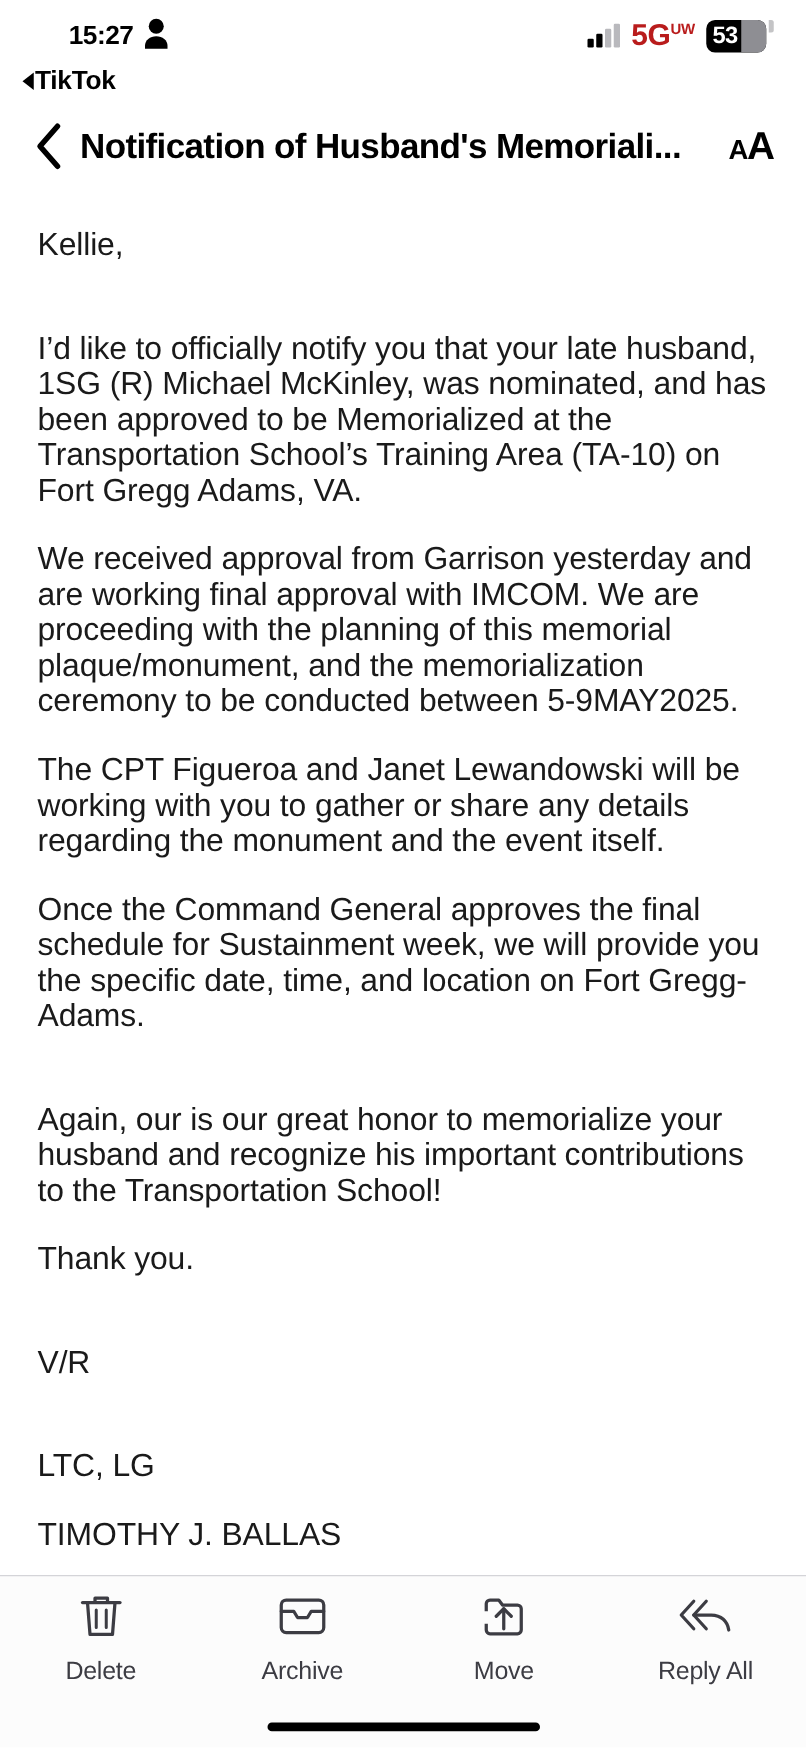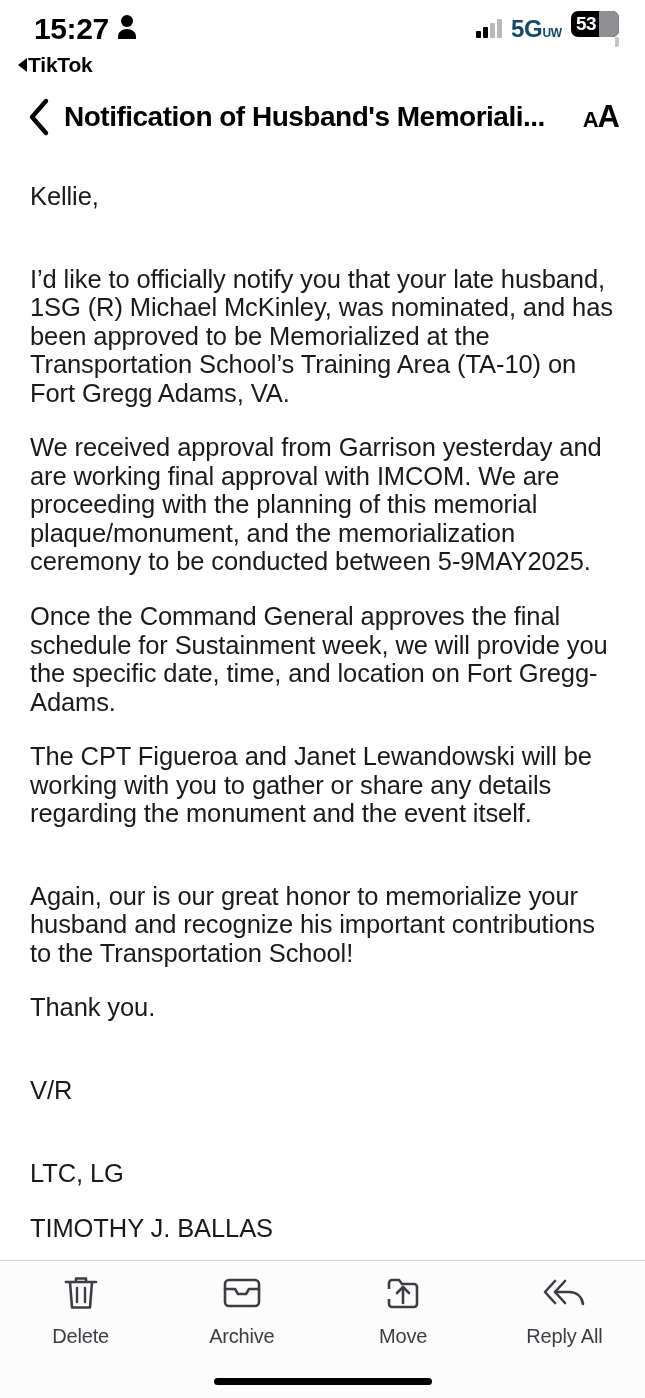--- a/index.html
+++ b/index.html
@@ -27,24 +27,25 @@
     justify-content: space-between;
     padding: 6px 26px 0 34px;
     flex: 0 0 auto;
   }
   .status-left {
     display: flex;
     align-items: center;
     gap: 7px;
   }
   .status-time {
-    font-size: 30px;
+    font-size: 21px;
     font-weight: bold;
     letter-spacing: -0.4px;
     color: #000;
+    margin-left: 21px;
   }
   .person-icon { display: block; }
   .status-right {
     display: flex;
     align-items: center;
     gap: 9px;
   }
   .signal-bars {
     display: flex;
     align-items: flex-end;
@@ -57,30 +58,30 @@
     background: #000;
     border-radius: 1px;
   }
   .signal-bars i:nth-child(1) { height: 7px; }
   .signal-bars i:nth-child(2) { height: 11px; }
   .signal-bars i:nth-child(3) { height: 15px; background: #b9b9bd; }
   .signal-bars i:nth-child(4) { height: 19px; background: #b9b9bd; }
   .net-label {
     font-size: 24px;
     font-weight: 600;
-    color: #0c4a6e;
+    color: #b91c1c;
     letter-spacing: -0.3px;
     display: flex;
     align-items: flex-start;
   }
   .net-sup {
     font-size: 12px;
     font-weight: 700;
     line-height: 1;
-    margin-top: 12px;
+    margin-top: 2px;
     letter-spacing: -0.2px;
   }
   .battery {
     position: relative;
     width: 48px;
     height: 26px;
     border-radius: 7px;
     background: #000;
     display: flex;
     align-items: center;
@@ -240,21 +241,21 @@
       <span class="signal-bars">
         <i></i>
           <i></i>
           <i></i>
           <i></i>
       </span>
       <span class="net-label">
         <span>5G</span>
           <span class="net-sup">UW</span>
       </span>
-      <span style="display:flex;align-items:flex-end;flex-direction:column;">
+      <span style="display:flex;align-items:flex-start;">
         <span class="battery">
           <span class="grey"></span>
           <span class="level">53</span>
         </span>
         <span class="battery-cap"></span>
       </span>
     </div>
   </div>
 
   <div class="backapp">
@@ -274,22 +275,22 @@
         <span class="big">A</span>
     </span>
   </div>
 
   <div class="body-scroll">
     <div class="msg">
       <p>Kellie,</p>
       <div class="spacer-lg"></div>
       <p>I’d like to officially notify you that your late husband, 1SG (R) Michael McKinley, was nominated, and has been approved to be Memorialized at the Transportation School’s Training Area (TA-10) on Fort Gregg Adams, VA.</p>
       <p>We received approval from Garrison yesterday and are working final approval with IMCOM.  We are proceeding with the planning of this memorial plaque/monument, and the memorialization ceremony to be conducted between 5-9MAY2025.</p>
+      <p>The CPT Figueroa and Janet Lewandowski will be working with you to gather or share any details regarding the monument and the event itself.</p>
       <p>Once the Command General approves the final schedule for Sustainment week, we will provide you the specific date, time, and location on Fort Gregg-Adams.</p>
-      <p>The CPT Figueroa and Janet Lewandowski will be working with you to gather or share any details regarding the monument and the event itself.</p>
       <div class="spacer-lg"></div>
       <p>Again, our is our great honor to memorialize your husband and recognize his important contributions to the Transportation School!</p>
       <p>Thank you.</p>
       <div class="spacer-lg"></div>
       <p class="sig-line">V/R</p>
       <div class="spacer-lg"></div>
       <p class="sig-line">LTC, LG</p>
       <p class="sig-line">TIMOTHY J. BALLAS</p>
 
     </div>

